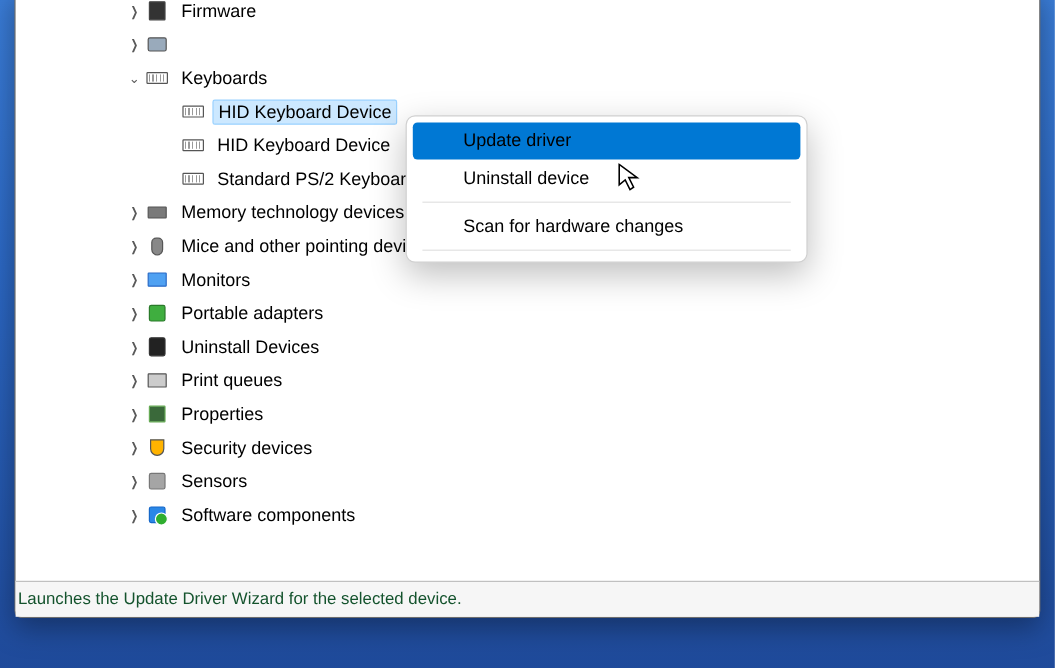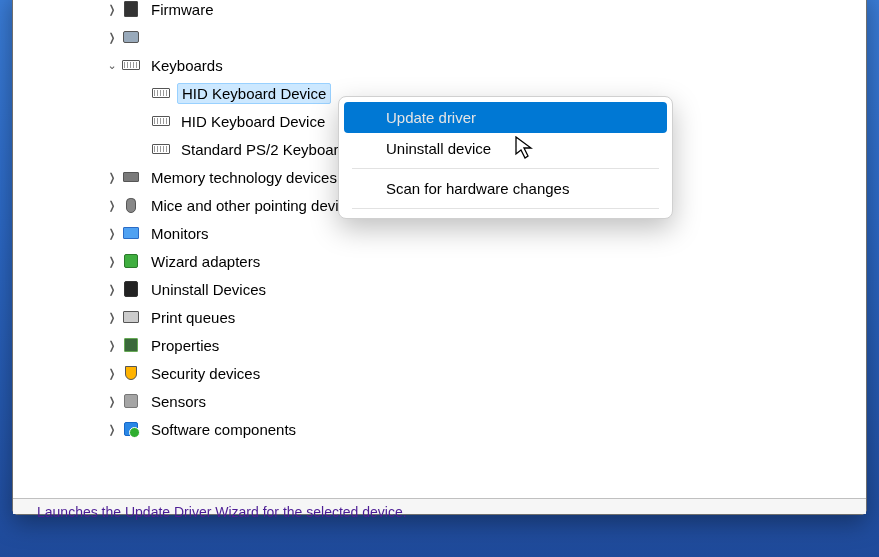--- a/index.html
+++ b/index.html
@@ -74,40 +74,40 @@
     box-shadow: 0 10px 28px rgba(0,0,0,0.25);
     padding: 5px;
   }
   .menu-item {
     padding: 7px 42px;
     border-radius: 4px;
     font-size: 15px;
   }
   .menu-item.highlight {
     background: #0078d4;
-    color: #e5e5e5;
+    color: #000000;
   }
   .menu-item.bold { font-weight: 700; }
   .menu-sep {
     height: 1px;
     background: #e2e2e2;
     margin: 4px 8px;
   }
 
   .statusbar {
     position: absolute;
     left: 0;
     bottom: 0;
     right: 0;
-    height: 16px;
+    height: 30px;
     border-top: 1px solid #c0c0c0;
     background: #f6f6f6;
-    padding: 5px 24px;
+    padding: 5px 2px;
     font-size: 14px;
-    color: #4c1d95;
+    color: #14532d;
   }
 
   .cursor {
     position: absolute;
     left: 502px;
     top: 145px;
     pointer-events: none;
   }
   .cursor svg { width: 20px; height: 24px; }
   .ico-kb { width:18px; height:10px; border:1px solid #555; background:#fff; border-radius:1px; position:relative; }
@@ -192,21 +192,21 @@
         <span class="icon">
           <span class="ico-mon"></span>
         </span>
         <span class="label">Monitors</span>
       </div>
       <div class="node indent2">
         <span class="chev" style="transform: scaleX(0.7);">❯</span>
         <span class="icon">
           <span class="ico-net"></span>
         </span>
-        <span class="label">Wizard adapters</span>
+        <span class="label">Portable adapters</span>
       </div>
       <div class="node indent2">
         <span class="chev" style="transform: scaleX(0.7);">❯</span>
         <span class="icon">
           <span class="ico-port"></span>
         </span>
         <span class="label">Uninstall Devices</span>
       </div>
       <div class="node indent2">
         <span class="chev" style="transform: scaleX(0.7);">❯</span>

